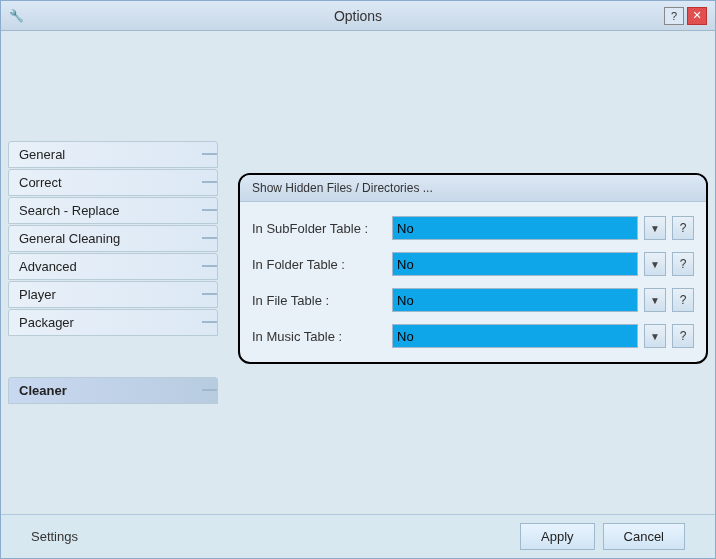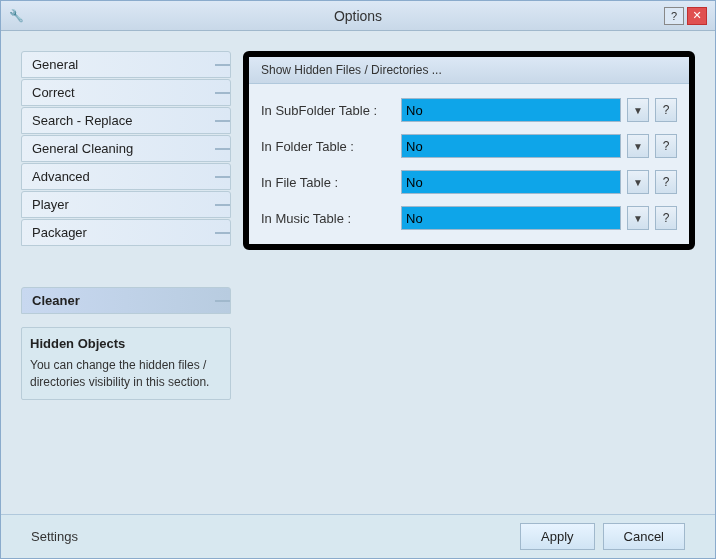--- a/index.html
+++ b/index.html
@@ -73,22 +73,23 @@
       color: white;
       border-color: #c03030;
     }
     .title-btn.help-btn {
       color: #333;
     }
     .main-content {
       display: flex;
       flex: 1;
       overflow: hidden;
-      padding: 20px;
-      gap: 12px;
+      padding: 7px;
+      gap: 20px;
+      align-items: center;
     }
     .sidebar {
       width: 210px;
       flex-shrink: 0;
       display: flex;
       flex-direction: column;
       gap: 0;
     }
     .nav-item {
       background: linear-gradient(to right, #e8f0f8, #dce8f5);
@@ -135,22 +136,22 @@
       line-height: 1.4;
     }
     .content-area {
       flex: 1;
       display: flex;
       flex-direction: column;
       gap: 8px;
     }
     .tab-panel {
       background: #e8f0f8;
-      border: 6px solid #000000;
-      border-radius: 6px;
+      border: 2px solid #000000;
+      border-radius: 12px;
       overflow: hidden;
     }
     .tab-header {
       background: linear-gradient(to bottom, #dce8f5, #c8d8e8);
       padding: 6px 12px;
       font-size: 12px;
       border-bottom: 1px solid #b0c8dc;
       color: #333;
     }
     .form-grid {
@@ -260,24 +261,20 @@
 
     <div class="sidebar">
       <div class="nav-item">General</div>
       <div class="nav-item">Correct</div>
       <div class="nav-item">Search - Replace</div>
       <div class="nav-item">General Cleaning</div>
       <div class="nav-item">Advanced</div>
       <div class="nav-item">Player</div>
       <div class="nav-item">Packager</div>
       <div class="nav-item active">Cleaner</div>
-      <div class="sidebar-section">
-        <div class="sidebar-section-title">Hidden Objects</div>
-        <div class="sidebar-section-text">You can change the hidden files / directories visibility in this section.</div>
-      </div>
     </div>
 
     <div class="content-area">
       <div class="tab-panel">
         <div class="tab-header">Show Hidden Files / Directories ...</div>
         <div class="form-grid">
 
           <div class="form-row">
             <span class="form-label">In SubFolder Table :</span>
             <div class="form-select-wrapper">

